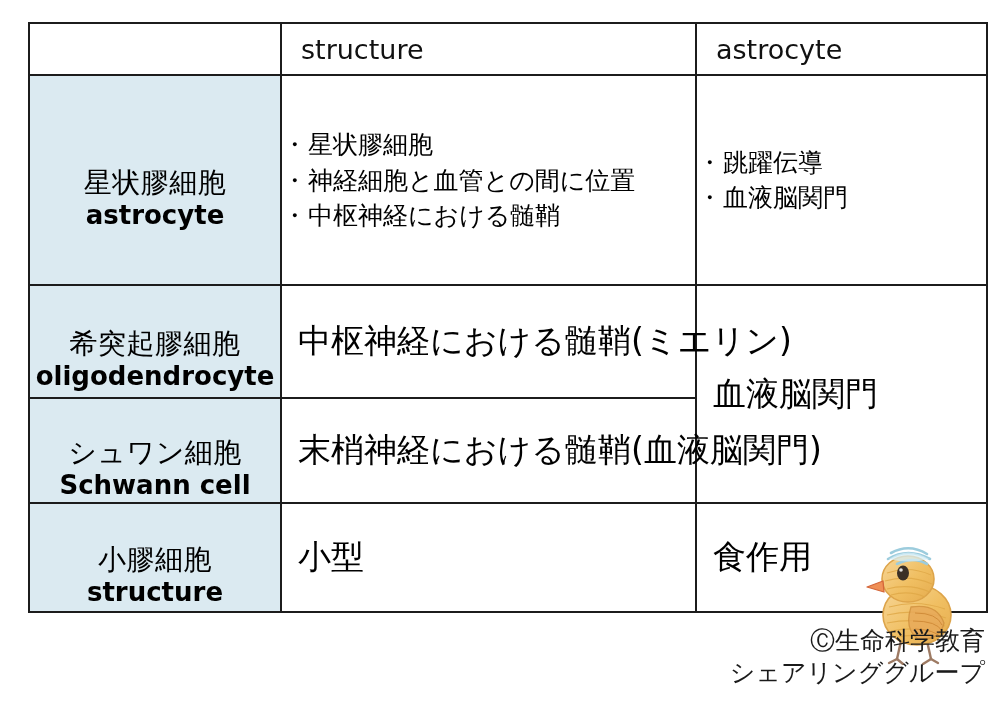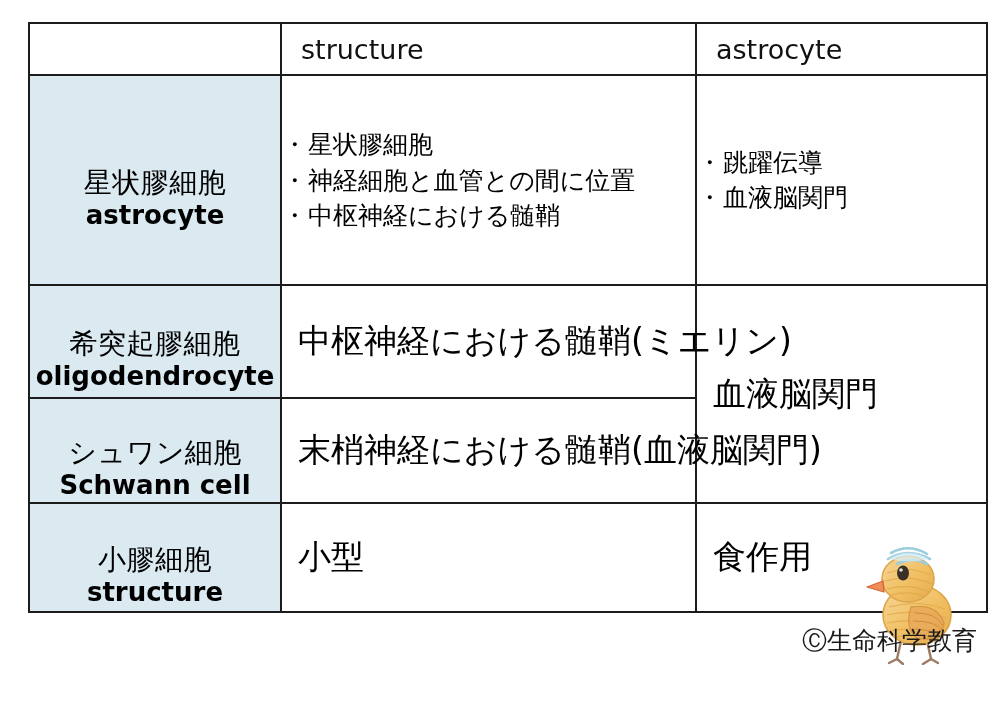--- a/index.html
+++ b/index.html
@@ -95,21 +95,21 @@
   }
 
   .row-astro   { height: 210px; }
   .row-oligo   { height: 112px; }
   .row-schwann { height: 105px; }
   .row-micro   { height: 109px; }
 
   
   #credit {
     position: absolute;
-    right: 16px;
+    right: 8px;
     top: 625px;
     width: 268px;
     text-align: right;
     font-size: 25px;
     line-height: 1.28;
     color: #1a1a1a;
     white-space: nowrap;
   }
   #credit .credit-line { display: block; }
 
@@ -253,13 +253,14 @@
   <g stroke="#9cccdd" stroke-width="2.6" fill="none" stroke-linecap="round">
     <path d="M35 22 q20 -12 42 0"></path>
     <path d="M38 16 q18 -10 36 1"></path>
     <path d="M44 27 q16 -8 30 0"></path>
   </g>
   <path d="M36 22 q19 -13 40 0 q-20 5 -40 0 z" fill="#d6edf5" opacity="0.75"></path>
 </svg>
 
 <div id="credit">
   <span class="credit-line">Ⓒ生命科学教育</span>
+  <span class="credit-line">シェアリンググループ</span>
 </div>
 
 </body></html>

